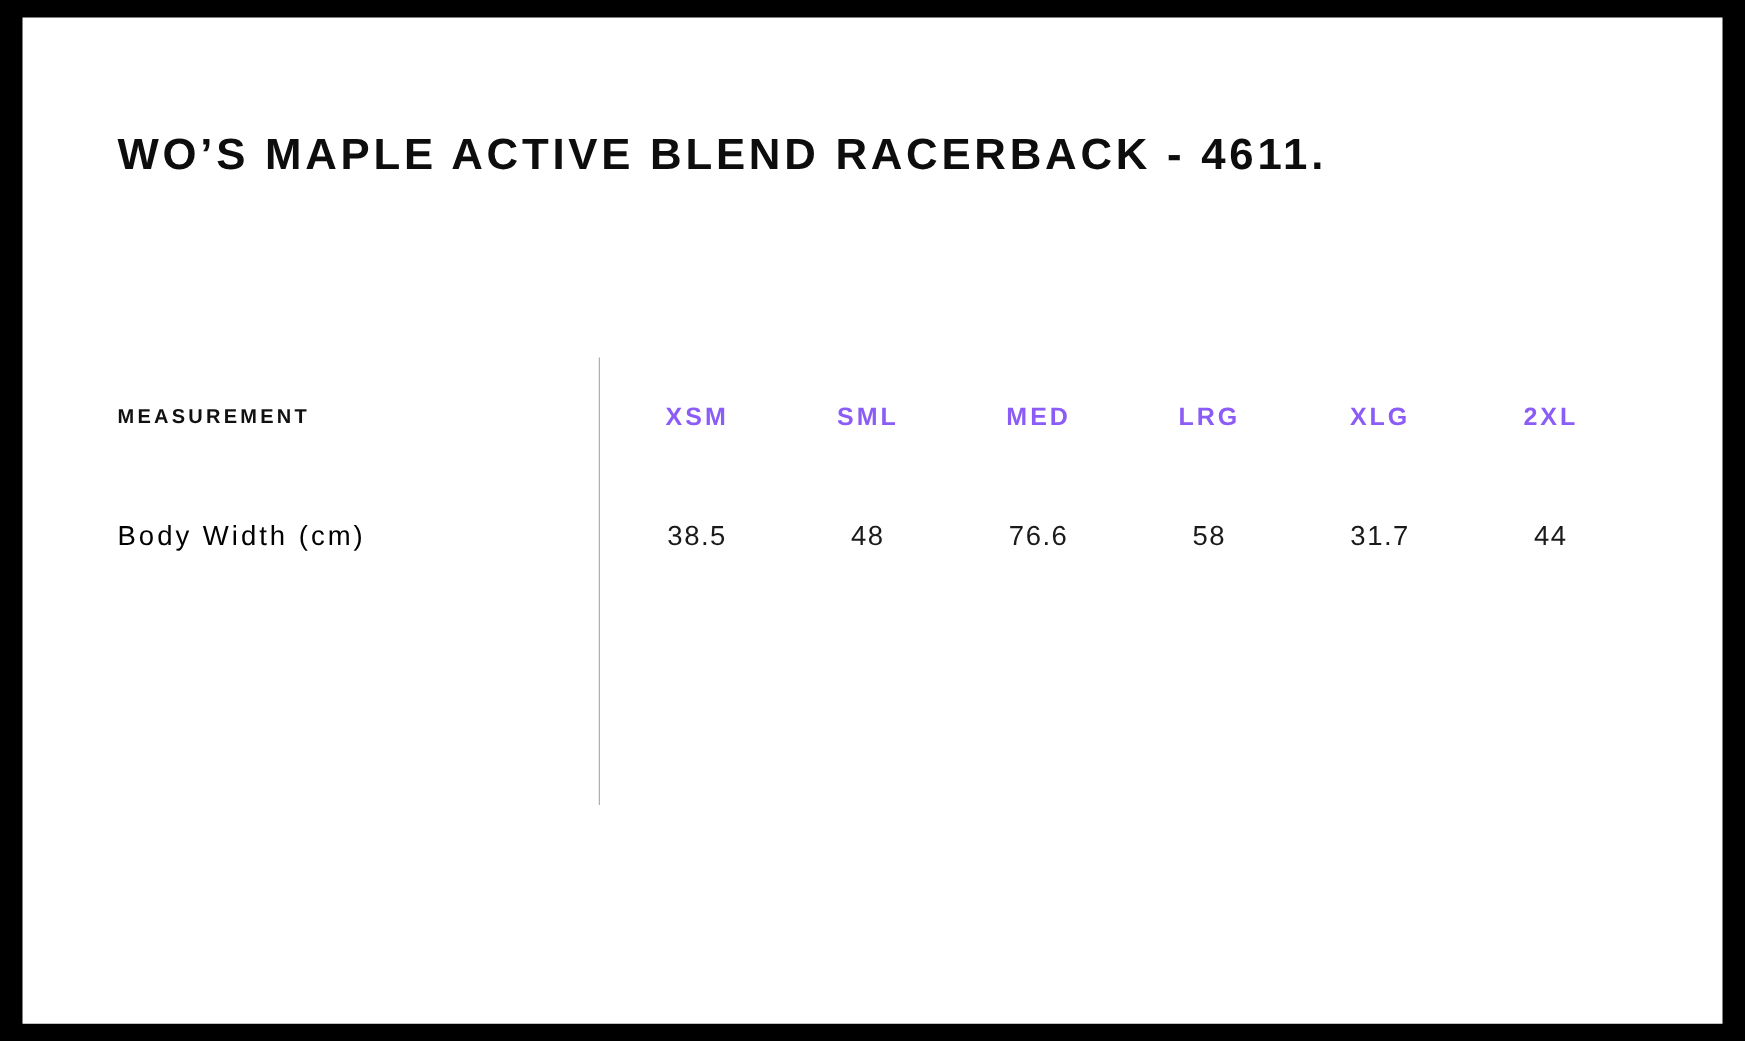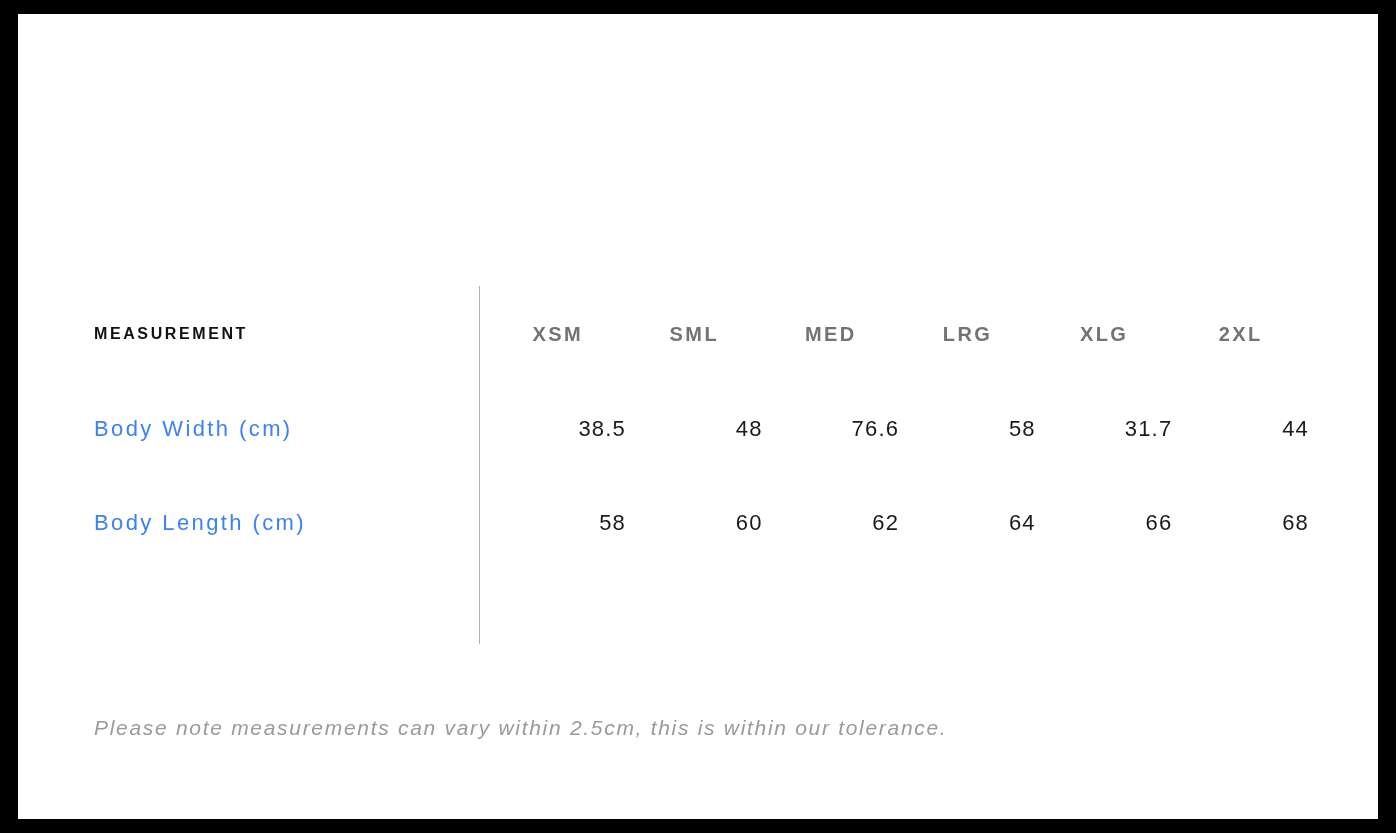--- a/index.html
+++ b/index.html
@@ -69,35 +69,35 @@
     font-weight: bold;
     letter-spacing: 2.6px;
     color: #111111;
     padding-left: 0px;
   }
   .size-head {
     text-align: center;
     font-size: 20px;
     font-weight: bold;
     letter-spacing: 2.4px;
-    color: #737373;
+    color: #8b5cf6;
   }
   .body-row td {
     height: 94px;
     vertical-align: middle;
   }
   .row-label {
     text-align: left;
     font-size: 22px;
     letter-spacing: 2.4px;
-    color: #3b82f6;
+    color: #000000;
     font-weight: normal;
   }
   .cell-value {
-    text-align: right;
+    text-align: center;
     font-size: 22px;
     letter-spacing: 1.2px;
     color: #1a1a1a;
     font-weight: normal;
   }
   .spacer-row td {
     height: 78px;
   }
   .note {
     position: absolute;
@@ -108,20 +108,21 @@
     letter-spacing: 1.7px;
     color: #9a9a9a;
     white-space: nowrap;
   }
 </style>
 </head>
 <body>
 
 <div class="page">
 
+  <div class="title">WO’S MAPLE ACTIVE BLEND RACERBACK - 4611.</div>
 
   <div class="table-wrap">
     <div class="vline"></div>
     <table class="size-table">
       <colgroup>
         <col class="col-label">
         <col class="col-size">
         <col class="col-size">
         <col class="col-size">
         <col class="col-size">
@@ -142,37 +143,27 @@
       <tbody>
         <tr class="body-row">
           <td class="row-label">Body Width (cm)</td>
           <td class="cell-value">38.5</td>
           <td class="cell-value">48</td>
           <td class="cell-value">76.6</td>
           <td class="cell-value">58</td>
           <td class="cell-value">31.7</td>
           <td class="cell-value">44</td>
         </tr>
-        <tr class="body-row">
-          <td class="row-label">Body Length (cm)</td>
-          <td class="cell-value">58</td>
-          <td class="cell-value">60</td>
-          <td class="cell-value">62</td>
-          <td class="cell-value">64</td>
-          <td class="cell-value">66</td>
-          <td class="cell-value">68</td>
-        </tr>
         <tr class="spacer-row">
           <td></td>
           <td></td>
           <td></td>
           <td></td>
           <td></td>
           <td></td>
           <td></td>
         </tr>
       </tbody>
     </table>
   </div>
 
-  <div class="note">Please note measurements can vary within 2.5cm, this is within our tolerance.</div>
 
 </div>
 
 </body></html>

